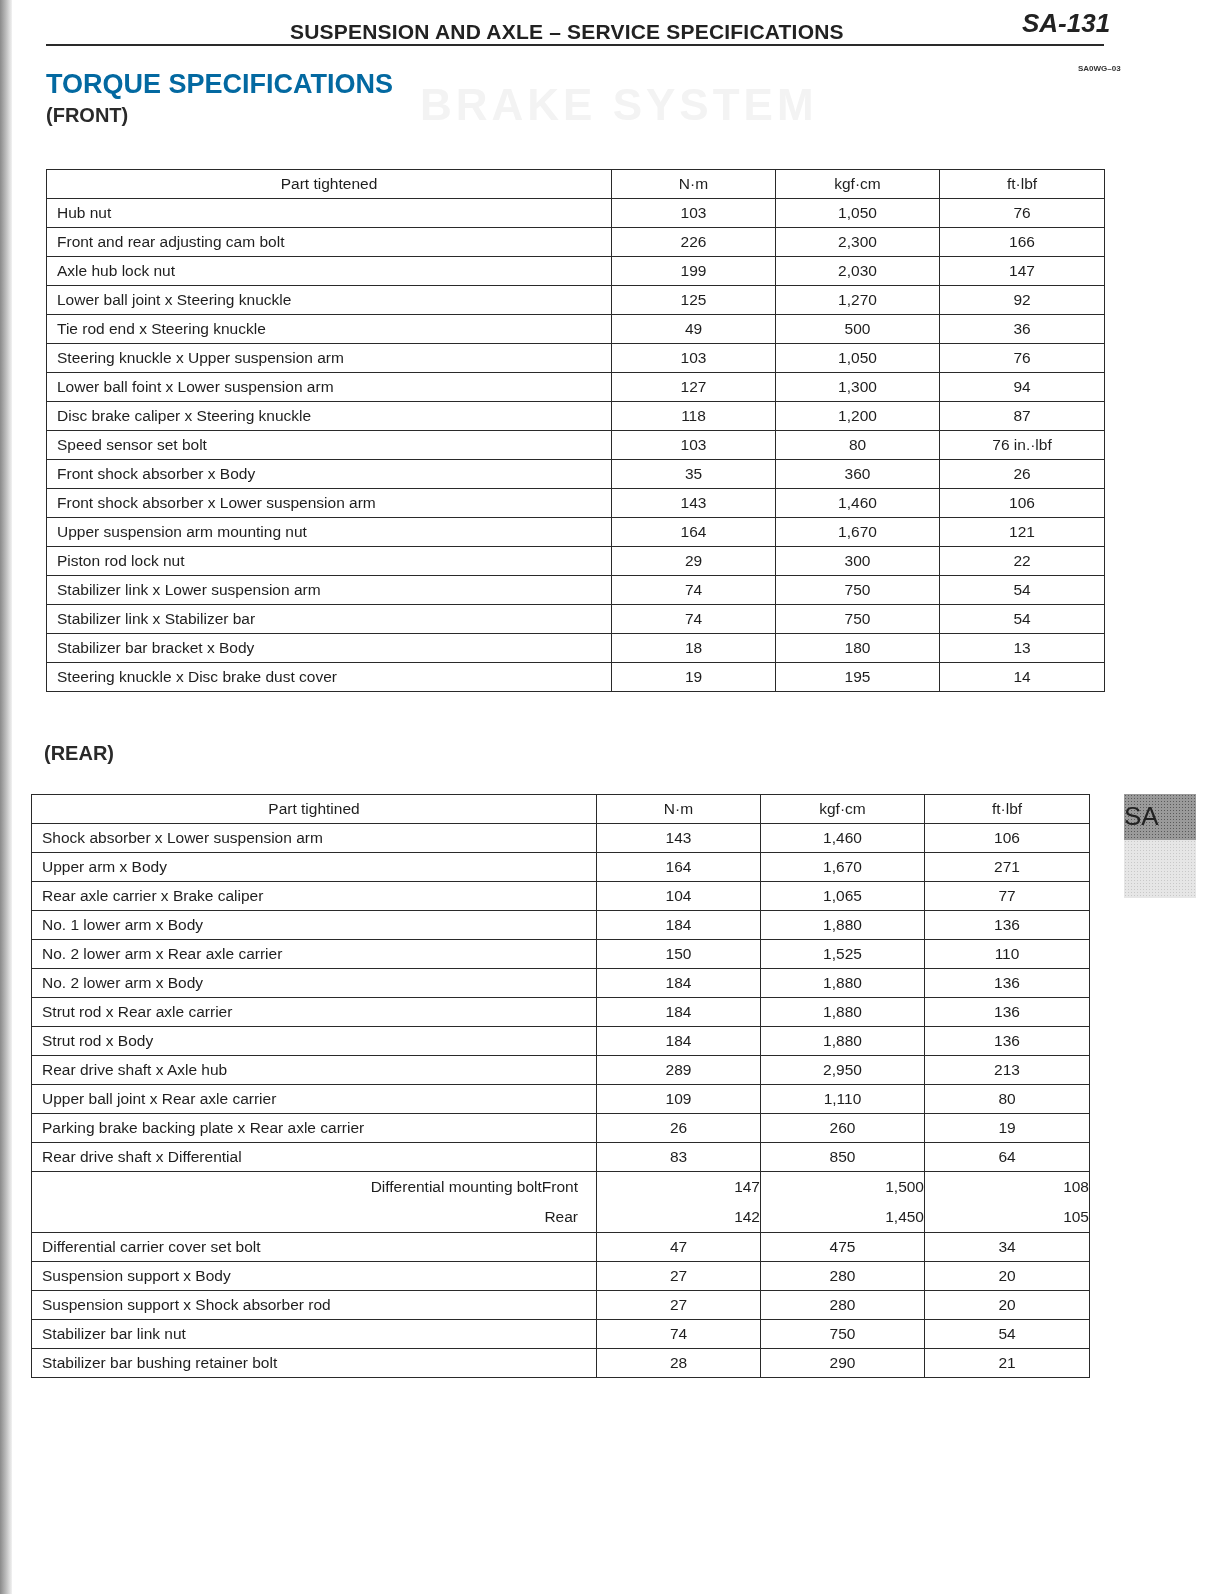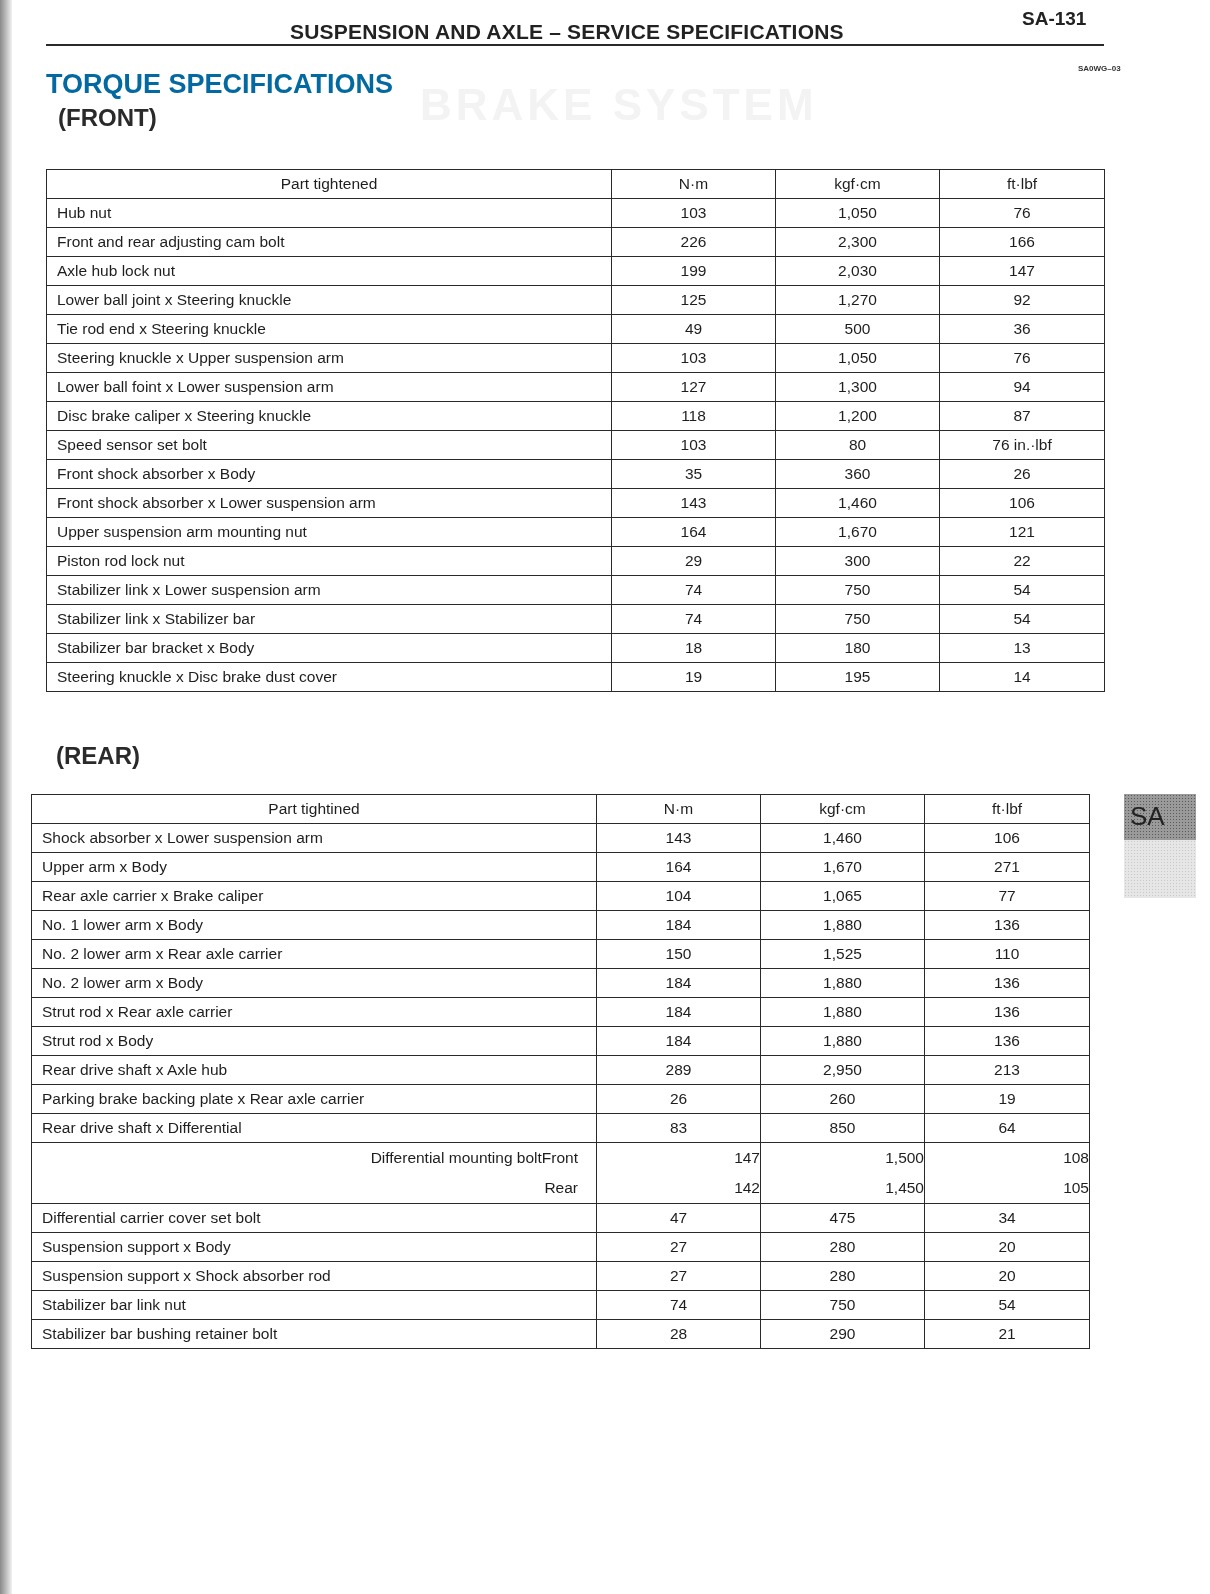--- a/index.html
+++ b/index.html
@@ -12,35 +12,35 @@
   .binding-edge {
     position: absolute; left: 0; top: 0; width: 12px; height: 1594px;
     background: linear-gradient(to right, #8a8a8a 0%, #bcbcbc 50%, #f2f2f2 100%);
   }
   .running-header {
     position: absolute; left: 290px; top: 20px;
     font-size: 21px; font-weight: bold; letter-spacing: 0.2px; color: #222;
   }
   .page-number {
     position: absolute; left: 1022px; top: 8px;
-    font-size: 19px; font-weight: bold; color: #222;
+    font-size: 26px; font-weight: bold; color: #222; font-style: italic;
   }
   .header-rule {
     position: absolute; left: 46px; top: 44px; width: 1058px; height: 2px; background: #2a2a2a;
   }
   .doc-code {
     position: absolute; left: 1050px; top: 64px;
     font-size: 8px; font-weight: bold; color: #333; padding-left: 28px;
   }
   .section-title {
     position: absolute; left: 46px; top: 64px;
     font-size: 27px; font-weight: bold; line-height: 40px; color: #0369a1;
   }
   .sub-title {
-    position: absolute; font-size: 24px; font-weight: bold; color: #2a2a2a; margin-left: 12px;
+    position: absolute; font-size: 20px; font-weight: bold; color: #2a2a2a;
   }
   .sub-front { left: 46px; top: 104px; }
   .sub-rear  { left: 44px; top: 742px; }
 
   table.spec {
     position: absolute; border-collapse: collapse; table-layout: fixed;
     font-size: 15.5px; color: #1e1e1e;
   }
   table.spec td, table.spec th {
     border: 1.5px solid #2a2a2a; padding: 0; height: 28px;
@@ -56,21 +56,21 @@
   td.part .sub-label { float: right; margin-right: 18px; }
   td.split { padding: 0; }
   .split-line { height: 30px; line-height: 30px; text-align: right; }
   td.part.split .split-line { padding-left: 0; }
 
   .side-tab {
     position: absolute; left: 1124px; top: 794px; width: 72px; height: 56px;
     background-color: #9a9a9a;
     background-image: radial-gradient(#5a5a5a 0.8px, transparent 1px);
     background-size: 3px 3px;
-    font-size: 26px; color: #222; line-height: 44px; padding-left: 6px; box-sizing: border-box;
+    font-size: 26px; color: #222; line-height: 44px; padding-left: 0; box-sizing: border-box;
   }
   .side-tab-shadow {
     position: absolute; left: 1124px; top: 840px; width: 72px; height: 58px;
     background-color: #e6e6e6;
     background-image: radial-gradient(#c8c8c8 0.8px, transparent 1px);
     background-size: 3px 3px;
   }
   .bleed {
     position: absolute; left: 420px; top: 80px; font-size: 44px; font-weight: bold;
     color: #f3f3f3; letter-spacing: 4px;
@@ -275,20 +275,26 @@
         <td class="part">Strut rod x Body</td>
         <td class="num">184</td>
         <td class="num">1,880</td>
         <td class="num">136</td>
       </tr>
       <tr>
         <td class="part">Rear drive shaft x Axle hub</td>
         <td class="num">289</td>
         <td class="num">2,950</td>
         <td class="num">213</td>
+      </tr>
+      <tr>
+        <td class="part">Upper ball joint x Rear axle carrier</td>
+        <td class="num">109</td>
+        <td class="num">1,110</td>
+        <td class="num">80</td>
       </tr>
       <tr>
         <td class="part">Parking brake backing plate x Rear axle carrier</td>
         <td class="num">26</td>
         <td class="num">260</td>
         <td class="num">19</td>
       </tr>
       <tr>
         <td class="part">Rear drive shaft x Differential</td>
         <td class="num">83</td>

